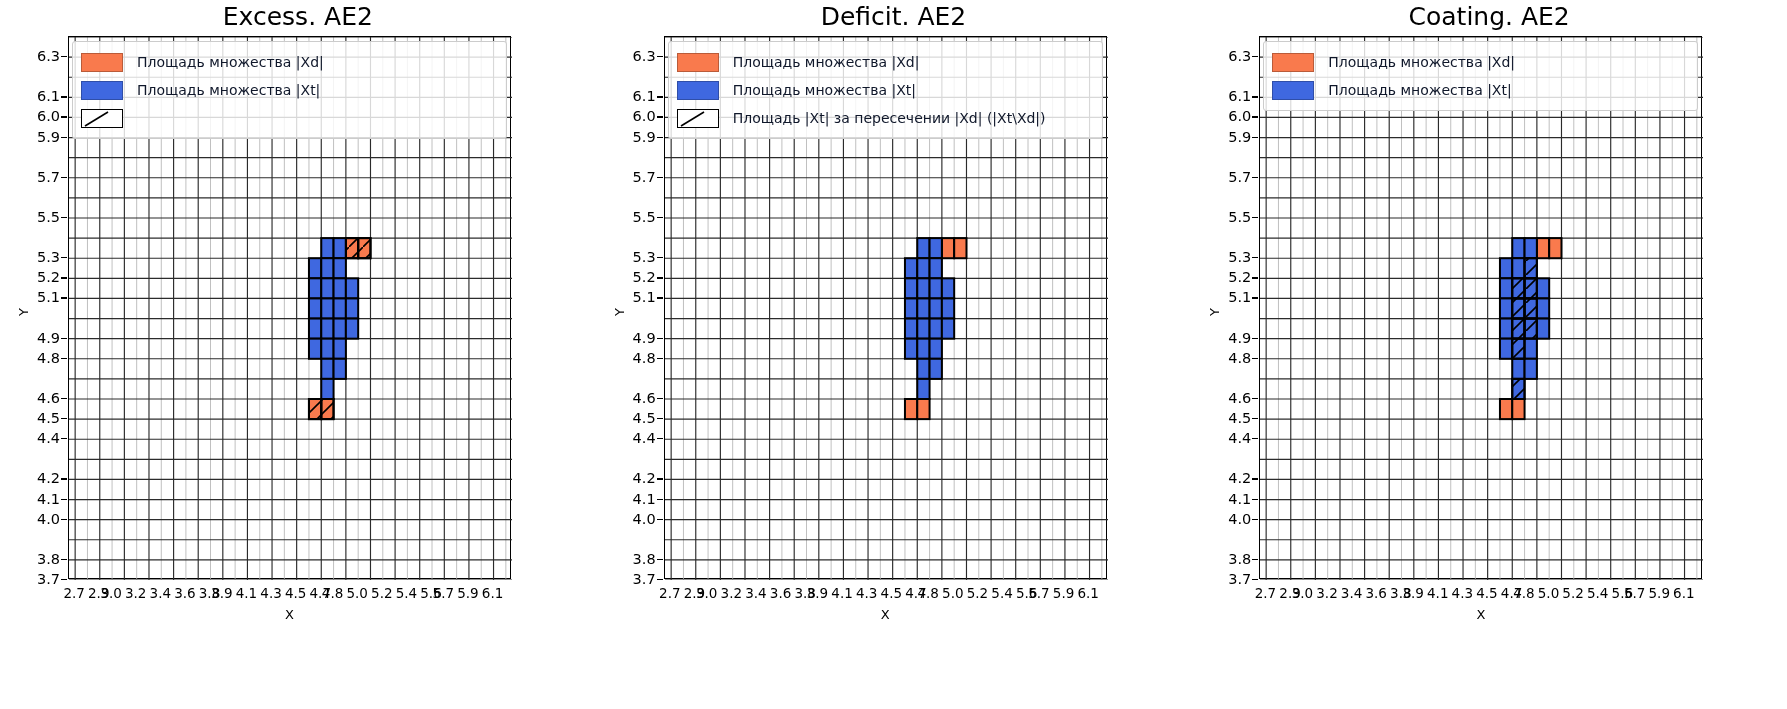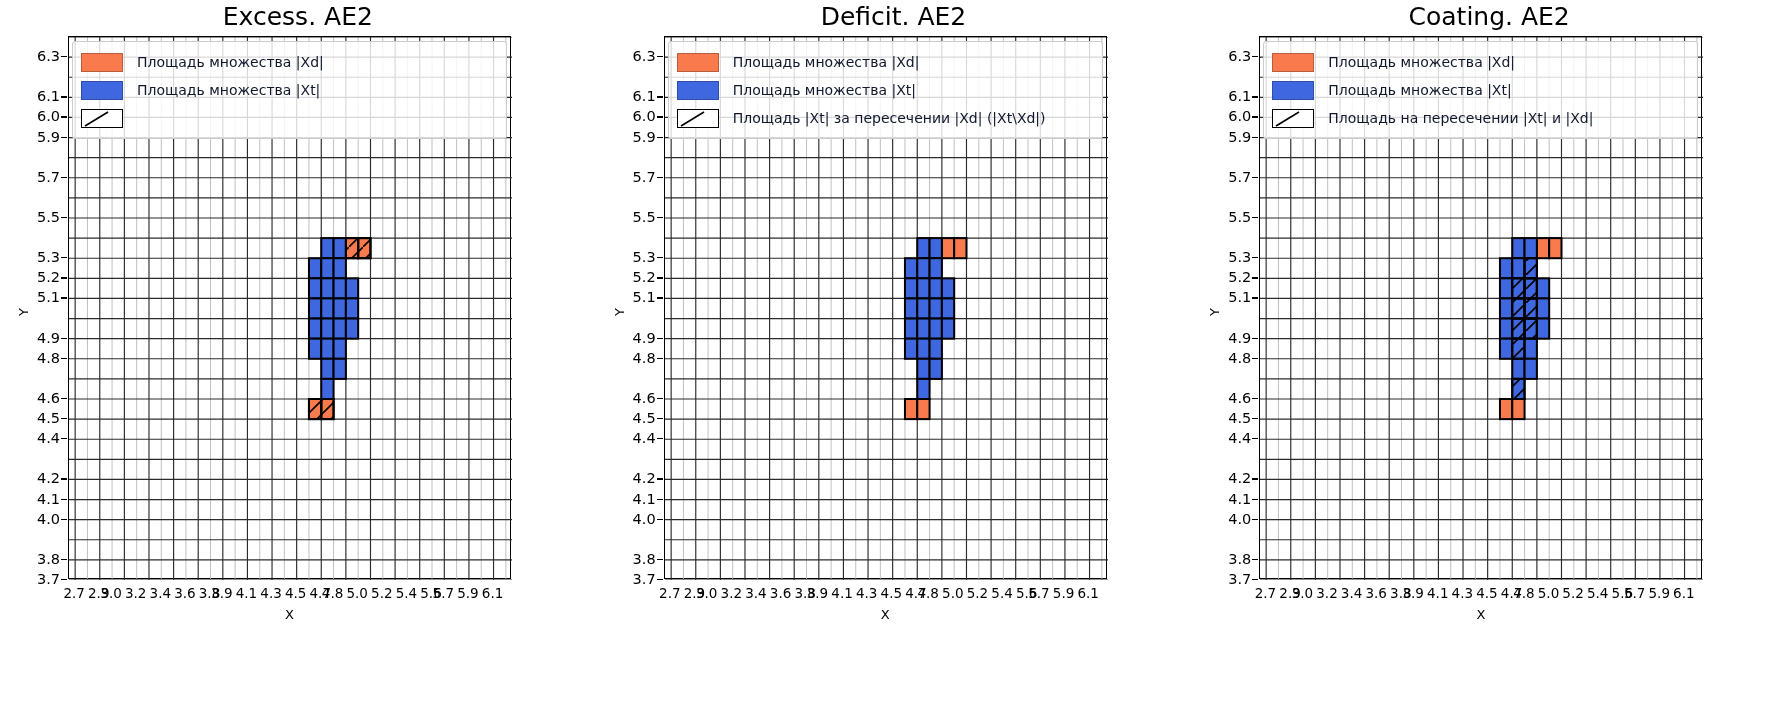--- a/index.html
+++ b/index.html
@@ -534,24 +534,16 @@
         <div class="xlabel" style="left: 68px; width: 443px; top: 607px;">X</div>
         <div class="legend" style="left: 72px; top: 41px; width: 435px;">
           <div class="legend-row">
             <span class="swatch sw-solid" style="background: rgb(249, 122, 77);"></span>
             <span class="leg-text">Площадь множества |Xd|</span>
           </div>
           <div class="legend-row">
             <span class="swatch sw-solid" style="background: rgb(63, 104, 224);"></span>
             <span class="leg-text">Площадь множества  |Xt|</span>
           </div>
-          <div class="legend-row">
-            <span class="swatch sw-hatch">
-              <svg width="42" height="19">
-                <line x1="3" y1="16" x2="26" y2="2" stroke="#000" stroke-width="1.6"></line>
-              </svg>
-            </span>
-            <span class="leg-text">Площадь на пересечении |Xt| и |Xd|</span>
-          </div>
         </div>
       </div>
     </div>
 </div>
 
 </body></html>

